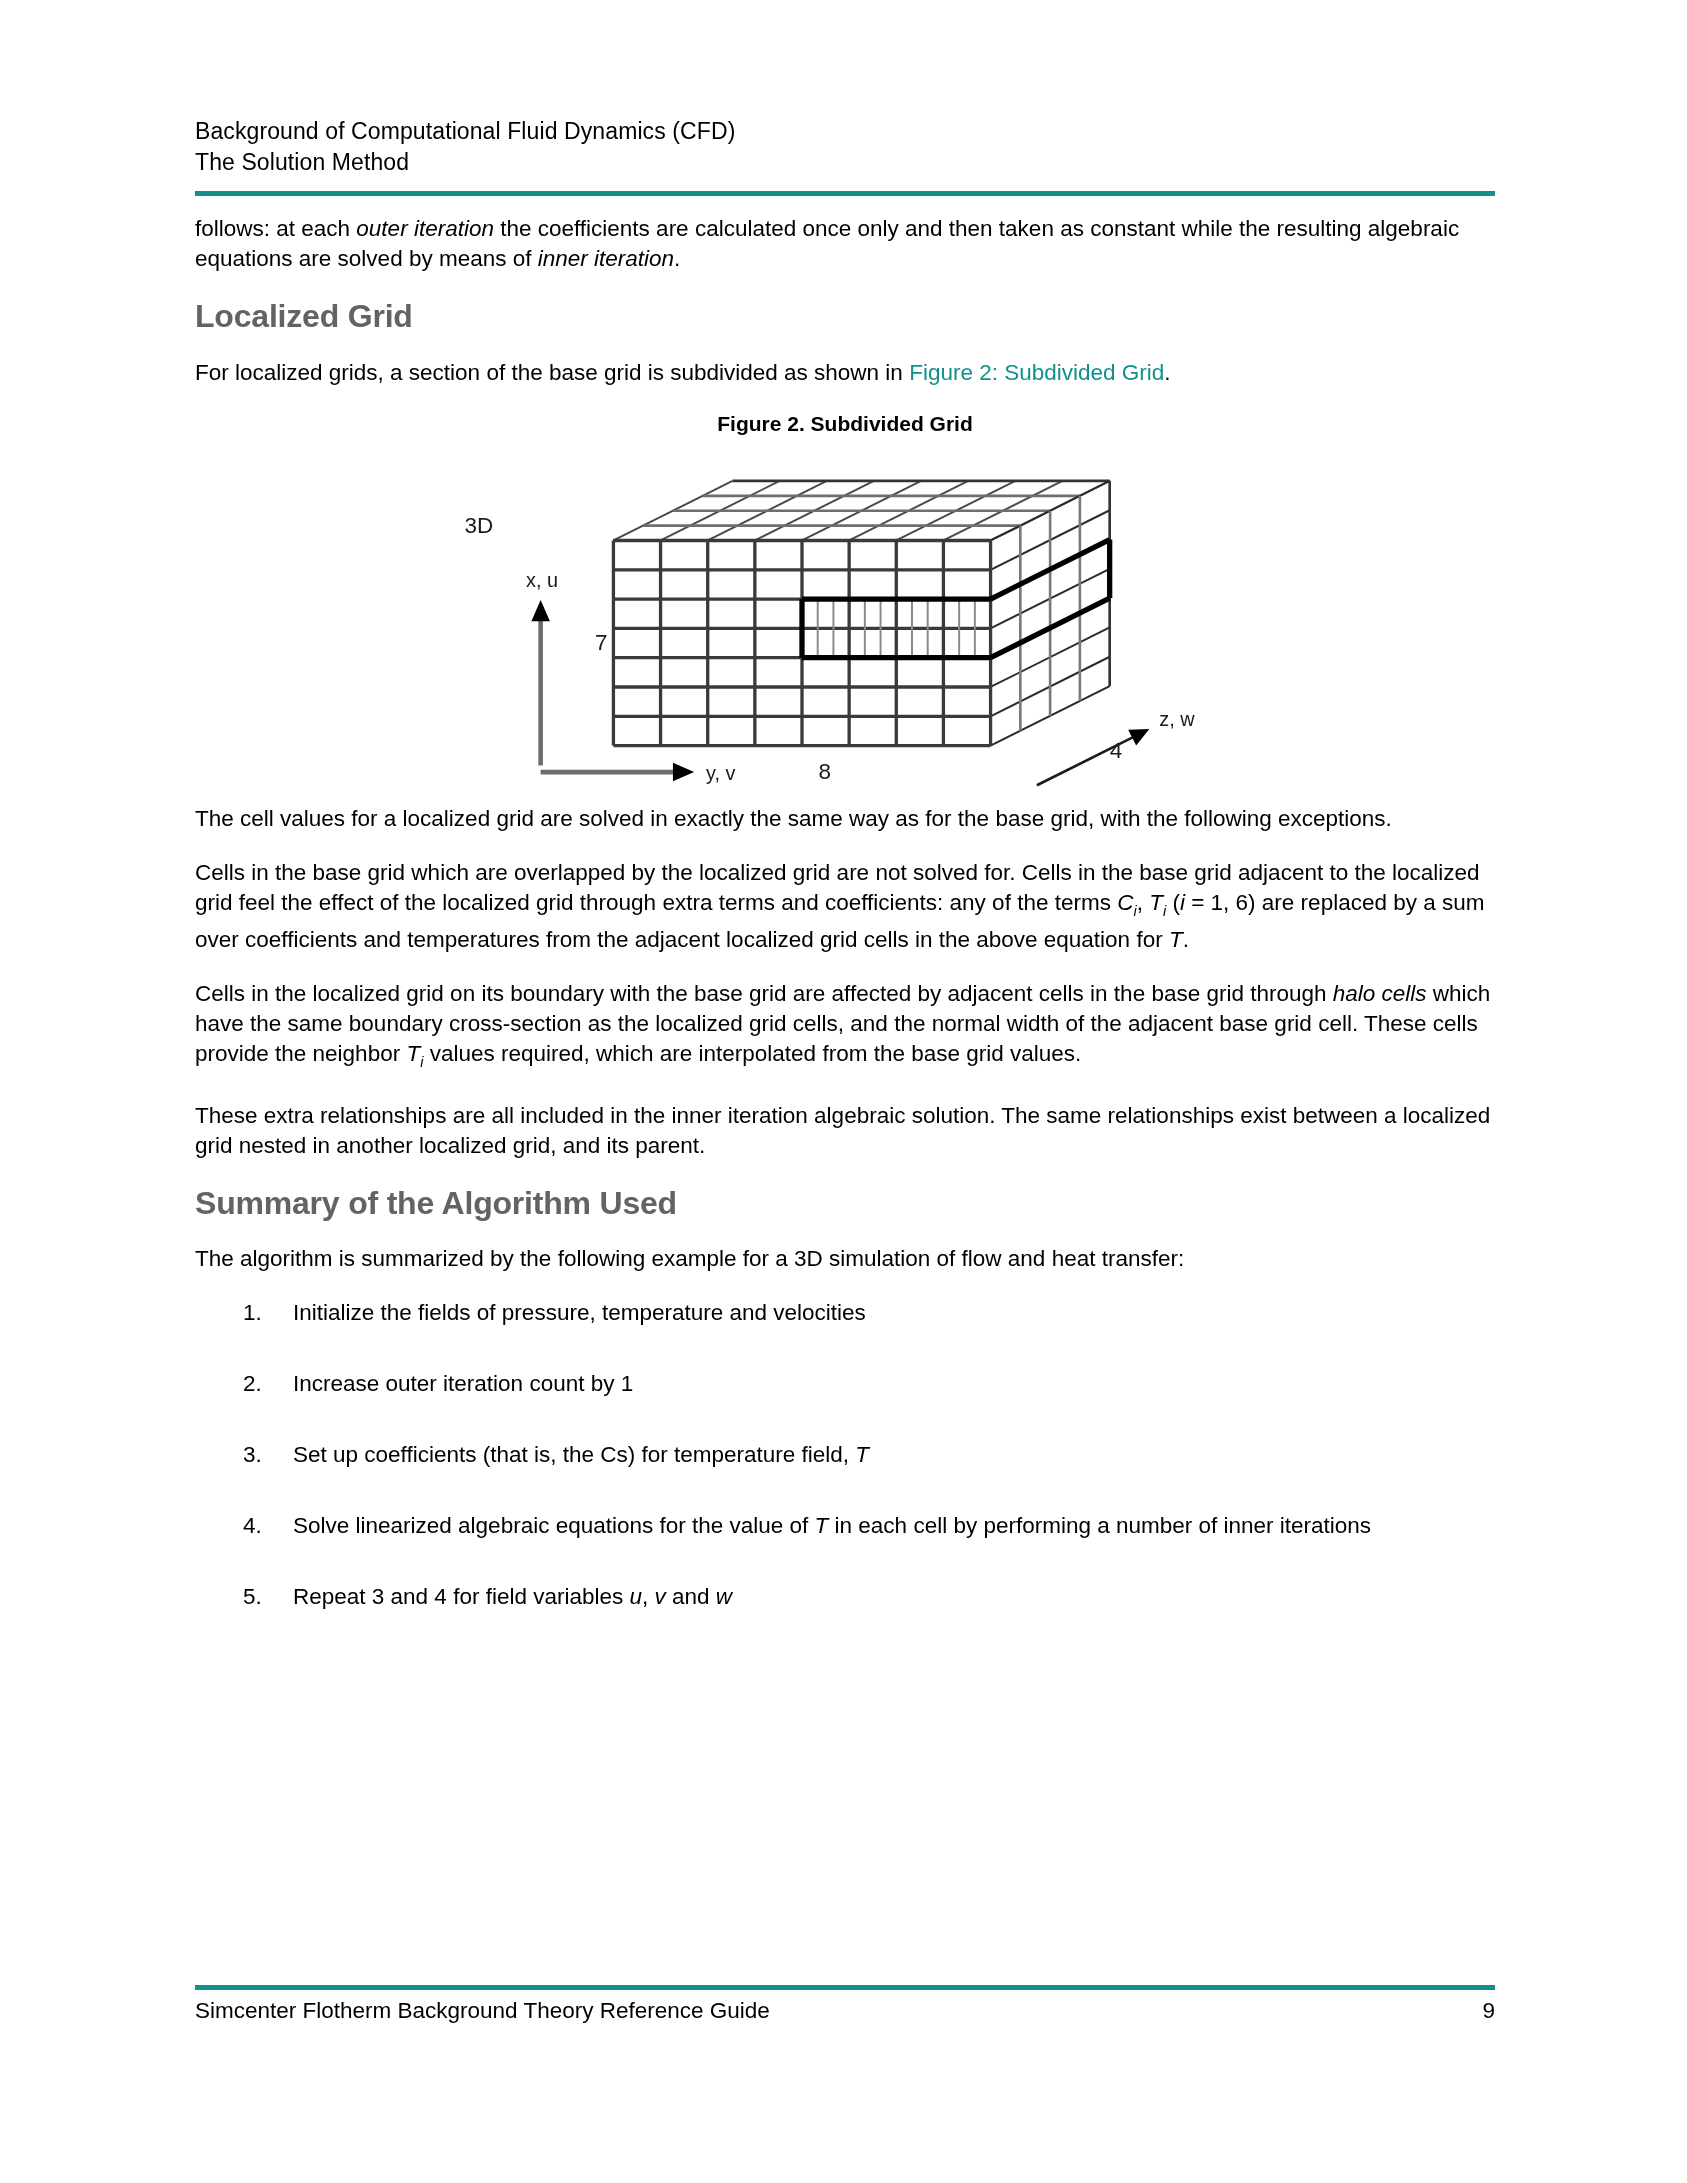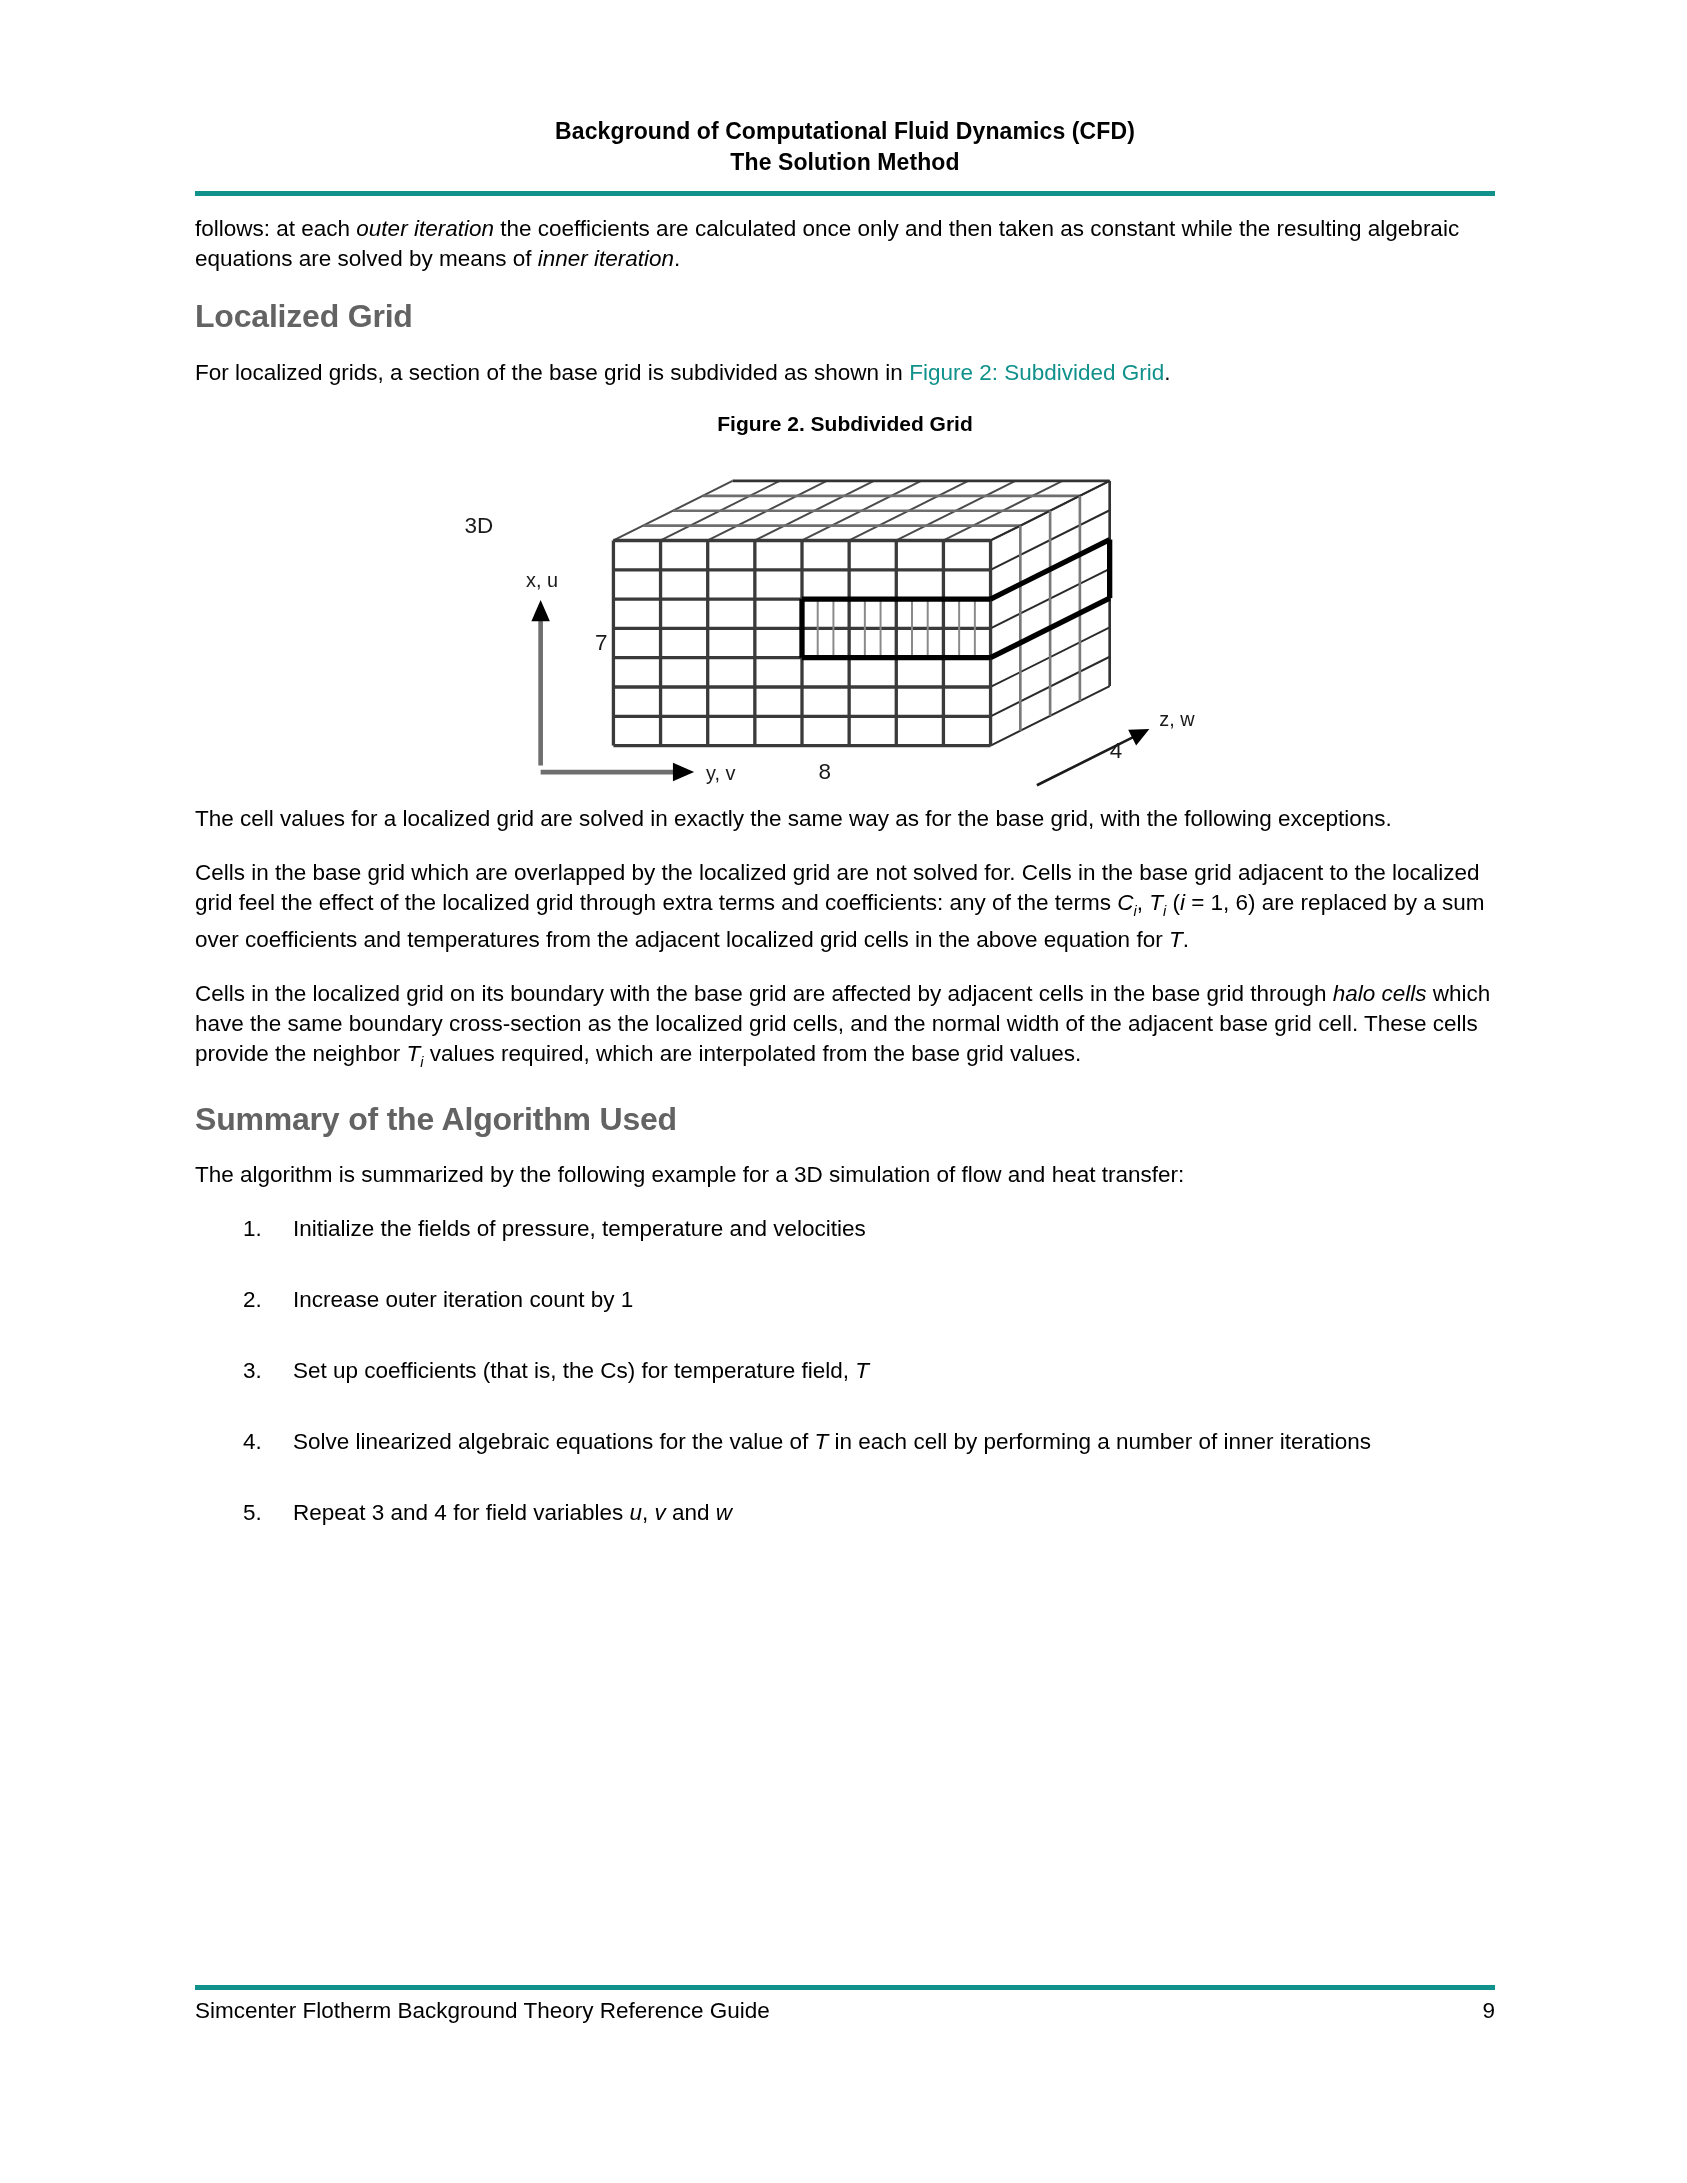--- a/index.html
+++ b/index.html
@@ -21,22 +21,21 @@
     width: 1687px;
     height: 2183px;
   }
 
   
   .header {
     position: absolute;
     left: 195px;
     top: 116px;
     width: 1300px;
-    text-align: center;
-    font-weight: bold;
+    text-align: left;
   }
   .header-line {
     font-size: 23px;
     line-height: 31px;
     color: #000;
     letter-spacing: 0.1px;
   }
   .rule-top {
     position: absolute;
     left: 195px;
@@ -300,20 +299,21 @@
         </svg>
       </div>
     </div>
 
     <p class="body">The cell values for a localized grid are solved in exactly the same way as for the base grid, with the following exceptions.</p>
 
     <p class="body"><span>Cells in the base grid which are overlapped by the localized grid are not solved for. Cells in the base grid adjacent to the localized grid feel the effect of the localized grid through extra terms and coefficients: any of the terms </span><span class="var">C</span><sub>i</sub><span>, </span><span class="var">T</span><sub>i</sub><span> (</span><span class="var">i</span><span> = 1, 6) are replaced by a sum over coefficients and temperatures from the adjacent localized grid cells in the above equation for </span><span class="var">T</span><span>.</span></p>
 
     <p class="body"><span>Cells in the localized grid on its boundary with the base grid are affected by adjacent cells in the base grid through </span><span class="ital">halo cells</span><span> which have the same boundary cross-section as the localized grid cells, and the normal width of the adjacent base grid cell. These cells provide the neighbor </span><span class="var">T</span><sub>i</sub><span> values required, which are interpolated from the base grid values.</span></p>
 
+    <p class="body">These extra relationships are all included in the inner iteration algebraic solution. The same relationships exist between a localized grid nested in another localized grid, and its parent.</p>
 
     <h2 class="heading">Summary of the Algorithm Used</h2>
 
     <p class="body">The algorithm is summarized by the following example for a 3D simulation of flow and heat transfer:</p>
 
     <ol class="algo">
       <li>
         <span class="num">1.</span><span>Initialize the fields of pressure, temperature and velocities</span>
       </li>
       <li>

